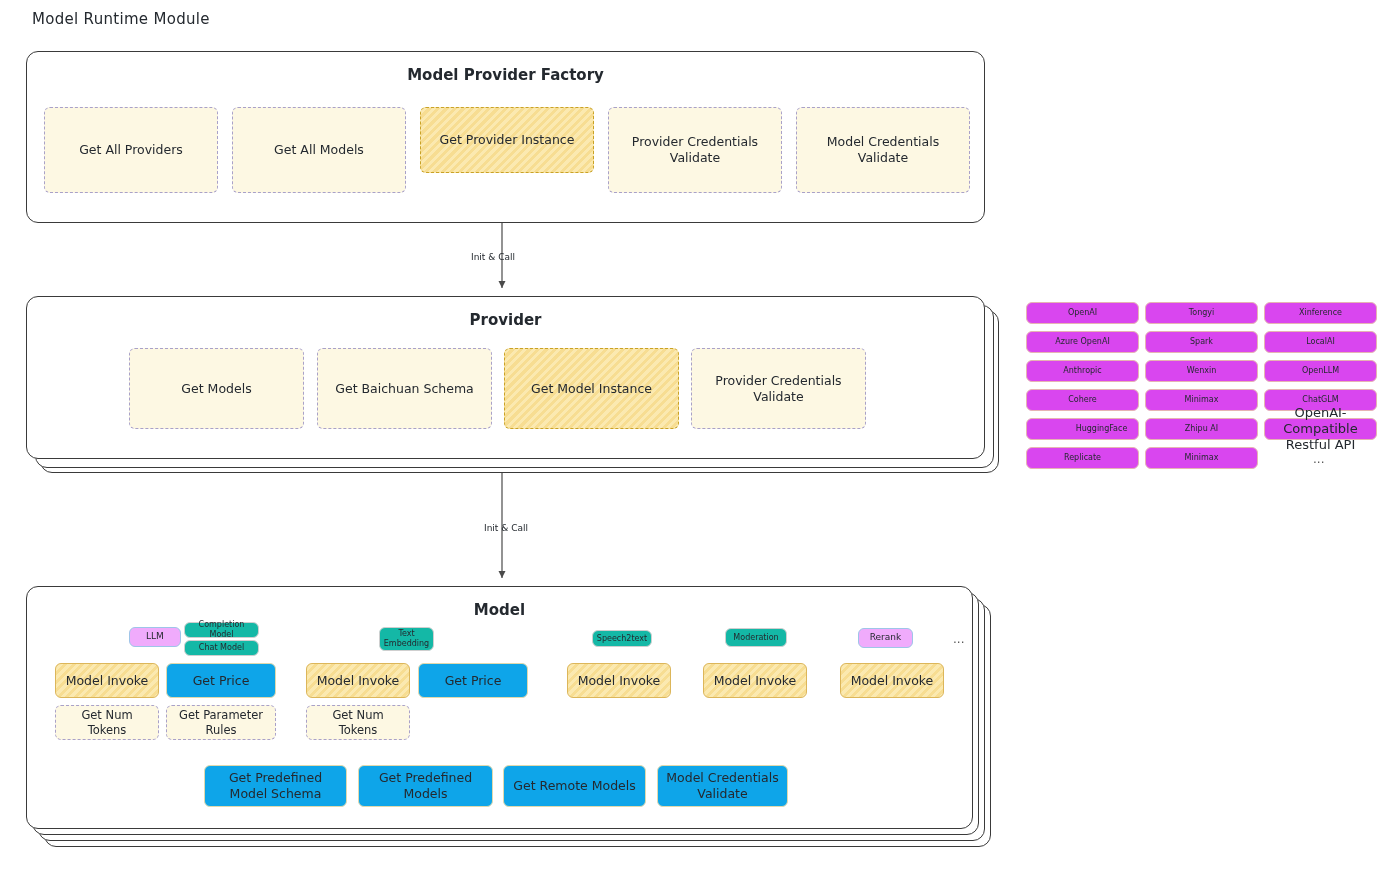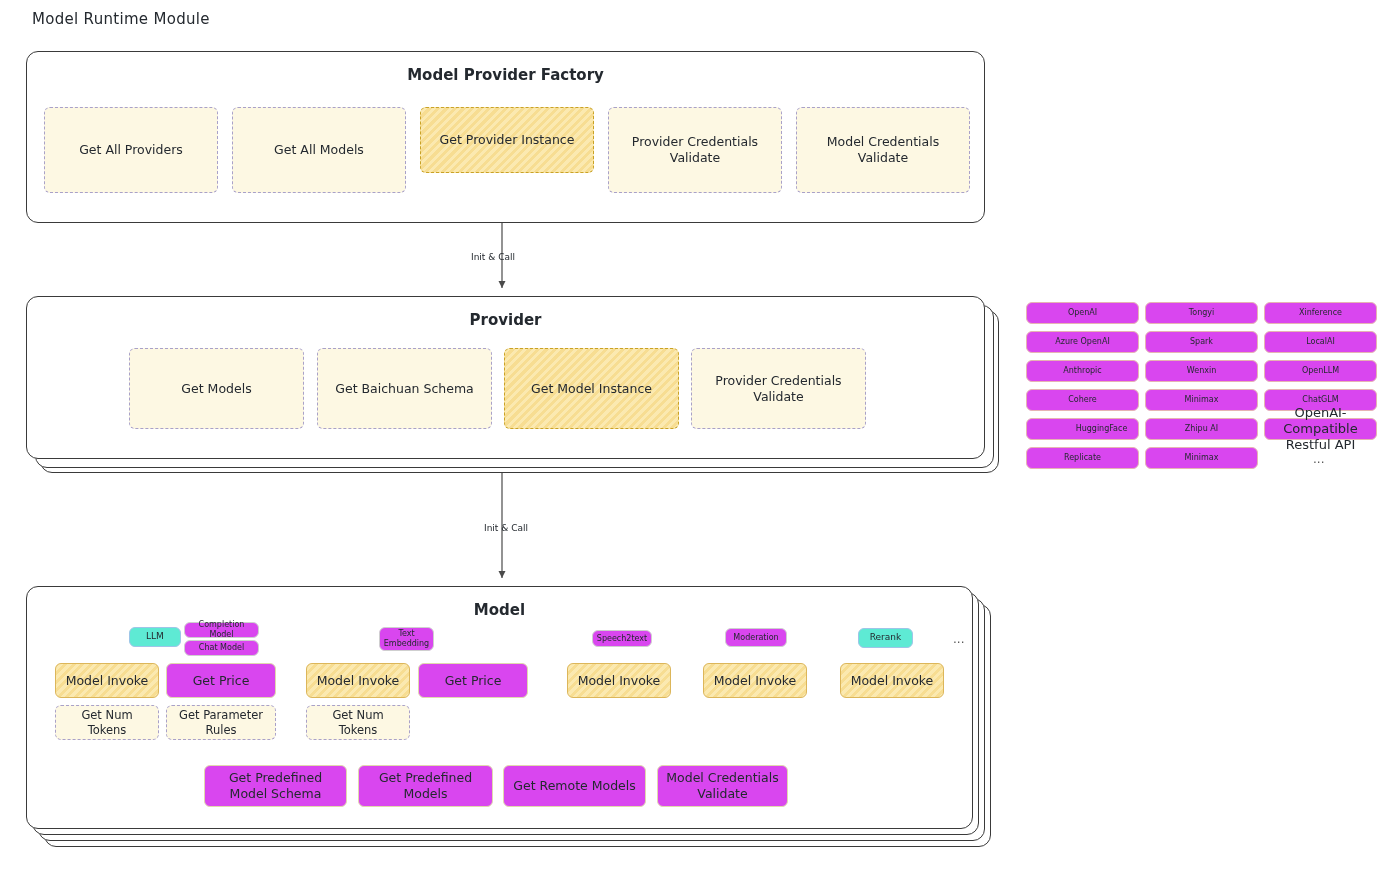--- a/index.html
+++ b/index.html
@@ -60,21 +60,21 @@
     line-height: 1.25;
     color: #24292f;
     padding: 4px 6px;
   }
   .n-dashed {
     border: 1.2px dashed #a9a1c9;
     background: #fdf8e3;
   }
   .n-solid {
     border: 1.1px solid #e0d9ad;
-    background: #d946ef;
+    background: #0ea5e9;
   }
   .n-highlight {
     border: 1.2px dashed #c9a227;
     background: repeating-linear-gradient(
       -45deg,
       #fbe9b0,
       #fbe9b0 3px,
       #f7dd92 3px,
       #f7dd92 6px
     );
@@ -89,26 +89,26 @@
       #f7dd92 6px
     );
   }
   .n-pink {
     border: 1px solid #e6b3b3;
     background: #d946ef;
     font-size: 8px;
   }
   .n-blue {
     border: 1px solid #9ec5e8;
-    background: #5eead4;
+    background: #f0abfc;
     font-size: 9px;
   }
   .n-plain {
     border: 1px solid #cfcfcf;
-    background: #d946ef;
+    background: #14b8a6;
     font-size: 8px;
   }
   .edge-label {
     position: absolute;
     font-size: 9px;
     color: #24292f;
     white-space: nowrap;
   }
   .ellipsis {
     position: absolute;

